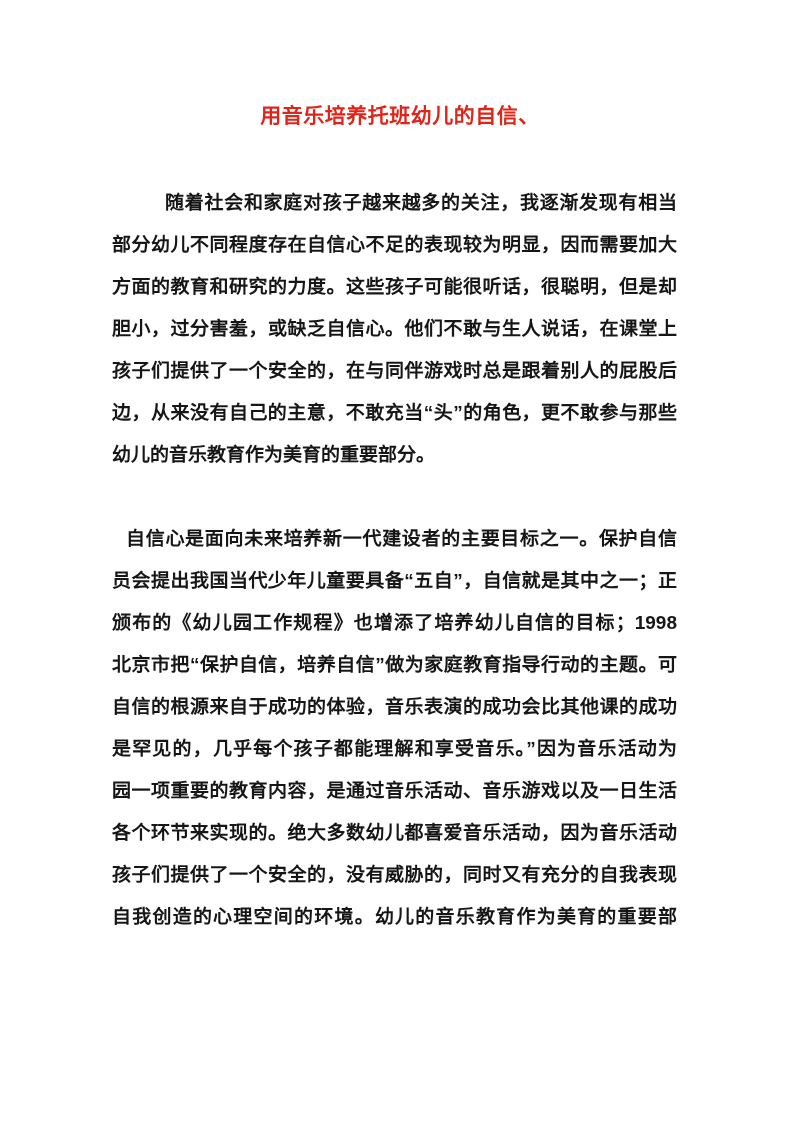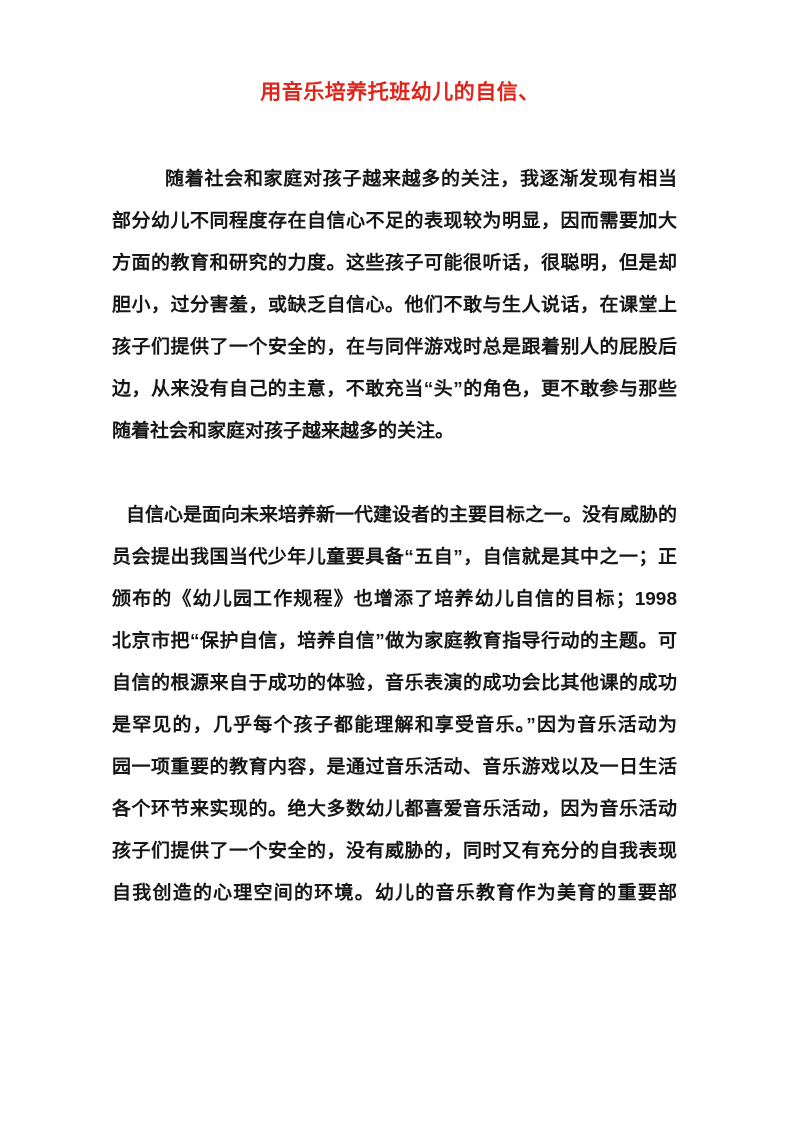--- a/index.html
+++ b/index.html
@@ -13,21 +13,21 @@
     font-family: "Liberation Sans", "DejaVu Sans", sans-serif;
   }
   .page {
     position: relative;
     width: 800px;
     height: 1127px;
     background: var(--page-bg);
     overflow: hidden;
   }
   .doc-title {
-    margin-top: 80px;
+    margin-top: 104px;
     text-align: center;
     font-size: 21px;
     line-height: 24px;
     font-weight: 700;
     color: var(--title-color);
     letter-spacing: 0.5px;
   }
   .doc-body {
     width: 565px;
     margin-left: 112px;
@@ -59,25 +59,25 @@
 
   <div class="doc-body">
 
     <p class="para">
       <span class="line indent-2em">随着社会和家庭对孩子越来越多的关注，我逐渐发现有相当一</span>
       <span class="line">部分幼儿不同程度存在自信心不足的表现较为明显，因而需要加大这</span>
       <span class="line">方面的教育和研究的力度。这些孩子可能很听话，很聪明，但是却很</span>
       <span class="line">胆小，过分害羞，或缺乏自信心。他们不敢与生人说话，在课堂上不</span>
       <span class="line">孩子们提供了一个安全的，在与同伴游戏时总是跟着别人的屁股后</span>
       <span class="line">边，从来没有自己的主意，不敢充当“头”的角色，更不敢参与那些当</span>
-      <span class="line no-just">随着社会和家庭对孩子越来越多的关注。</span>
+      <span class="line no-just">幼儿的音乐教育作为美育的重要部分。</span>
     </p>
 
     <p class="para">
-      <span class="line indent-half">自信心是面向未来培养新一代建设者的主要目标之一。没有威胁的</span>
+      <span class="line indent-half">自信心是面向未来培养新一代建设者的主要目标之一。保护自信</span>
       <span class="line">员会提出我国当代少年儿童要具备“五自”，自信就是其中之一；正式</span>
       <span class="line">颁布的《幼儿园工作规程》也增添了培养幼儿自信的目标；1998 年，</span>
       <span class="line">北京市把“保护自信，培养自信”做为家庭教育指导行动的主题。可见，</span>
       <span class="line">自信的根源来自于成功的体验，音乐表演的成功会比其他课的成功更</span>
       <span class="line">是罕见的，几乎每个孩子都能理解和享受音乐。”因为音乐活动为</span>
       <span class="line">园一项重要的教育内容，是通过音乐活动、音乐游戏以及一日生活的</span>
       <span class="line">各个环节来实现的。绝大多数幼儿都喜爱音乐活动，因为音乐活动为</span>
       <span class="line">孩子们提供了一个安全的，没有威胁的，同时又有充分的自我表现和</span>
       <span class="line">自我创造的心理空间的环境。幼儿的音乐教育作为美育的重要部分，</span>
     </p>

